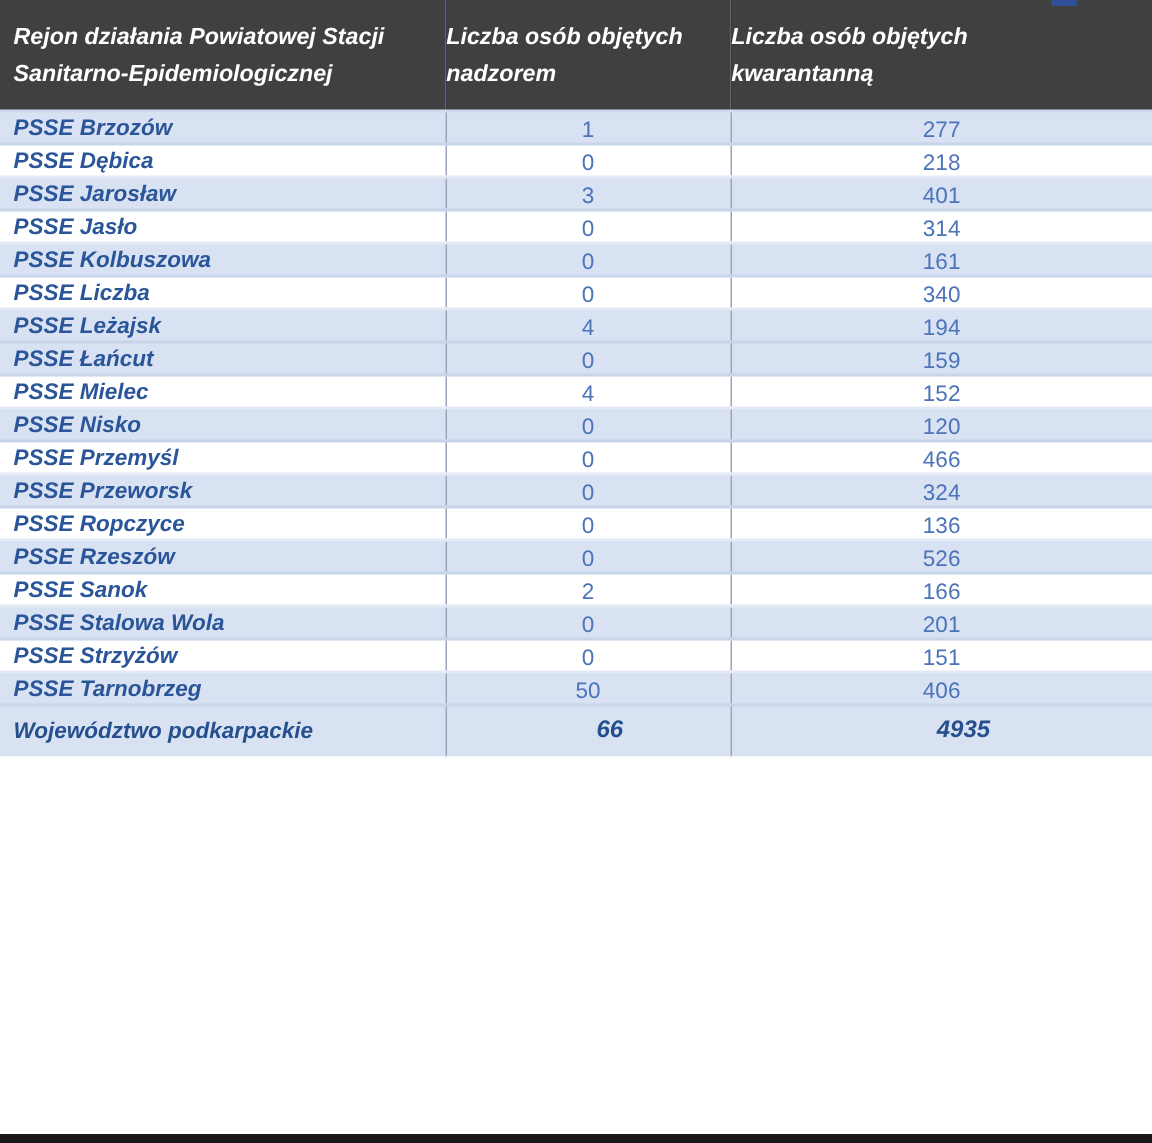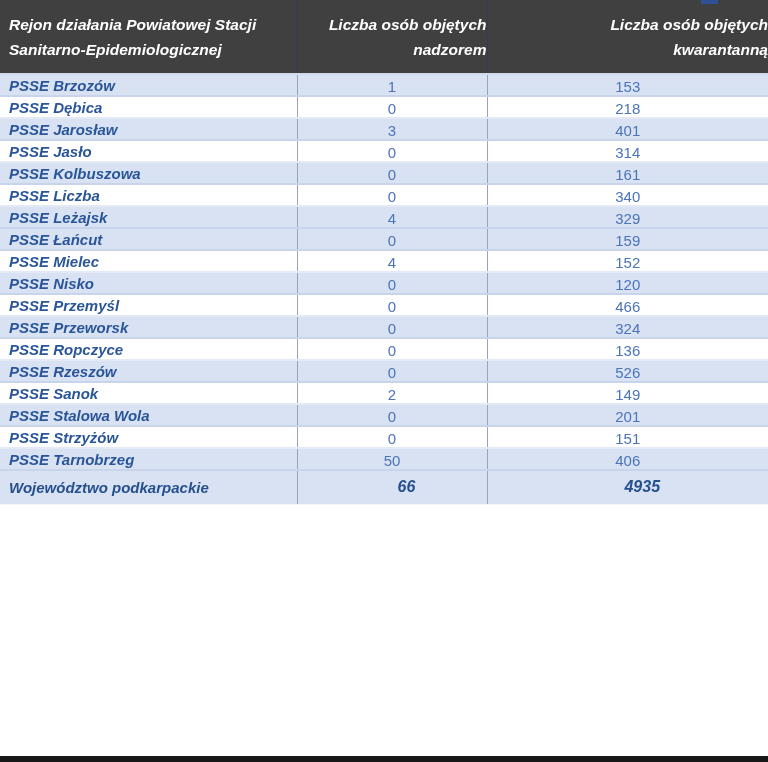--- a/index.html
+++ b/index.html
@@ -26,21 +26,21 @@
     font-style: italic;
     font-size: 15.5px;
     height: 74px;
     vertical-align: middle;
     border-right: 1px solid rgba(31,55,99,0.38);
     border-bottom: 2px solid #cfd9ec;
     line-height: 25px;
   }
   thead th:last-child { border-right: none; }
   th.left { text-align: left; padding-left: 9px; }
-  th.center { text-align: right; }
+  th.center { text-align: left; }
 
   tbody td {
     height: 15px;
     font-size: 15px;
     border-right: 1px solid #99A4BA;
     border-bottom: 2px solid #e3eaf5;
     background: #ffffff;
   }
   tbody td:last-child, tfoot td:last-child { border-right: none; }
   tr.band td { background: #D9E2F3; border-bottom: 2px solid #c8d4ea; }
@@ -118,21 +118,21 @@
       <th class="center">
         <span>Liczba osób objętych</span><br>
         <span>kwarantanną</span>
       </th>
     </tr>
   </thead>
   <tbody id="rows">
       <tr class="band">
         <td class="region">PSSE Brzozów</td>
         <td class="num">1</td>
-        <td class="num">153</td>
+        <td class="num">277</td>
       </tr>
       <tr>
         <td class="region">PSSE Dębica</td>
         <td class="num">0</td>
         <td class="num">218</td>
       </tr>
       <tr class="band">
         <td class="region">PSSE Jarosław</td>
         <td class="num">3</td>
         <td class="num">401</td>
@@ -148,21 +148,21 @@
         <td class="num">161</td>
       </tr>
       <tr>
         <td class="region">PSSE Liczba</td>
         <td class="num">0</td>
         <td class="num">340</td>
       </tr>
       <tr class="band">
         <td class="region">PSSE Leżajsk</td>
         <td class="num">4</td>
-        <td class="num">329</td>
+        <td class="num">194</td>
       </tr>
       <tr class="band">
         <td class="region">PSSE Łańcut</td>
         <td class="num">0</td>
         <td class="num">159</td>
       </tr>
       <tr>
         <td class="region">PSSE Mielec</td>
         <td class="num">4</td>
         <td class="num">152</td>
@@ -188,21 +188,21 @@
         <td class="num">136</td>
       </tr>
       <tr class="band">
         <td class="region">PSSE Rzeszów</td>
         <td class="num">0</td>
         <td class="num">526</td>
       </tr>
       <tr>
         <td class="region">PSSE Sanok</td>
         <td class="num">2</td>
-        <td class="num">149</td>
+        <td class="num">166</td>
       </tr>
       <tr class="band">
         <td class="region">PSSE Stalowa Wola</td>
         <td class="num">0</td>
         <td class="num">201</td>
       </tr>
       <tr>
         <td class="region">PSSE Strzyżów</td>
         <td class="num">0</td>
         <td class="num">151</td>

